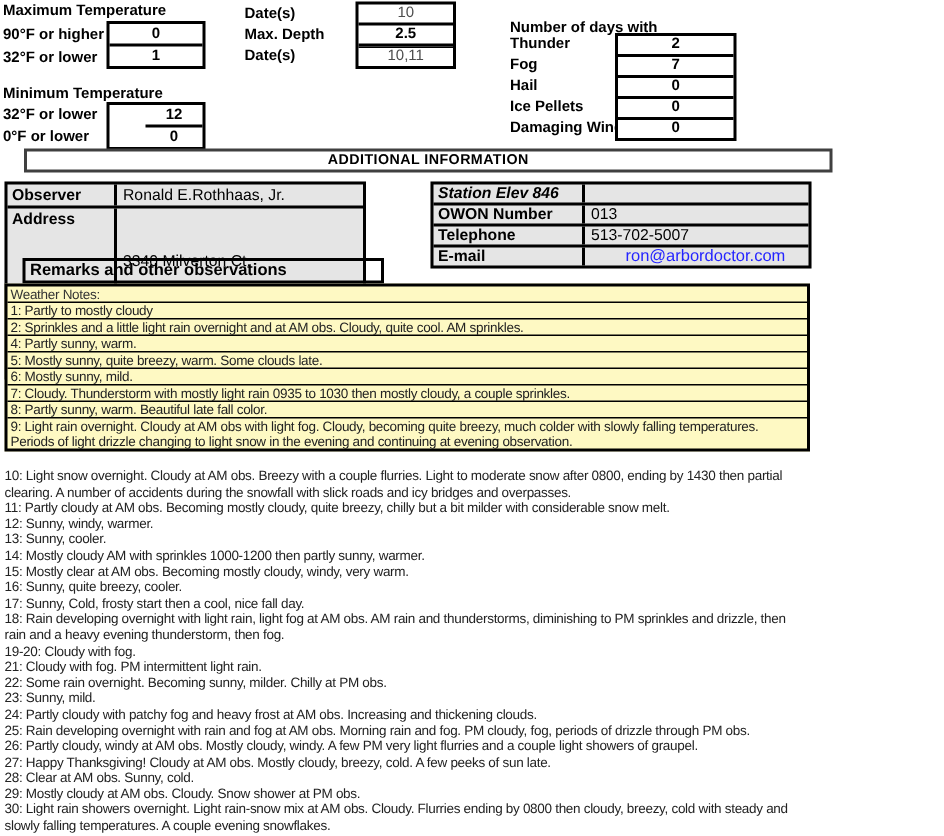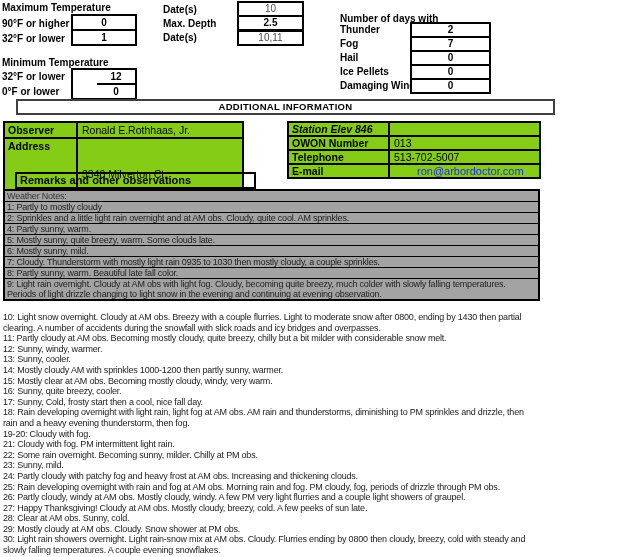--- a/index.html
+++ b/index.html
@@ -51,21 +51,21 @@
   #g-days .g-value:first-child { border-top:none; }
 
   
   #info-bar {
     left:16px; top:99px; width:535px; height:12px;
     border:2px solid #404040; text-align:center;
     font-size:9.5px; font-weight:bold; line-height:12px; letter-spacing:0.3px;
   }
 
   
-  .info-table { position:absolute; border:2px solid #000; background:#84cc16; font-size:10.5px; }
+  .info-table { position:absolute; border:2px solid #000; background:#e5e5e5; font-size:10.5px; }
   #observer-table { left:3px; top:121px; width:237px; }
   #observer-table .row { display:flex; }
   #observer-table .row1 { border-bottom:2px solid #000; }
   #observer-table .lbl {
     width:68px; flex:0 0 68px; font-weight:bold; padding:0 0 0 3px;
     border-right:2px solid #000; line-height:14px;
   }
   #observer-table .val { padding:0 0 0 4px; line-height:14px; white-space:pre; }
   #observer-table .row2 .lbl { line-height:14px; }
 
@@ -81,21 +81,21 @@
   #station-table .email-val {
     font-size:11px; color:#2424ff; line-height:12px;margin-left:23px;
   }
 
   
   #remarks-header {
     left:15px; top:172px; width:234px; height:13px;
     border:2px solid #000; font-size:11px; font-weight:bold;
     line-height:13px; padding-left:3px; white-space:nowrap;
   }
-  #notes-box { left:3px; top:189px; width:533px; border:2px solid #000; background:#a3a3a3; }
+  #notes-box { left:3px; top:189px; width:533px; border:2px solid #000; background:#fef9c3; }
   .box-row {
     border-top:1px solid #000; font-size:9px; letter-spacing:-0.2px;
     line-height:10px; padding:0 6px 0 2px; color:#222;
   }
   #notes-box .title-row { border-top:none; color:#333; }
   #boxed-notes { display:block; }
 
   #plain-notes {
     left:3px; top:312px; width:537px;
     font-size:9px; letter-spacing:-0.2px; line-height:10.6px; color:#222;

